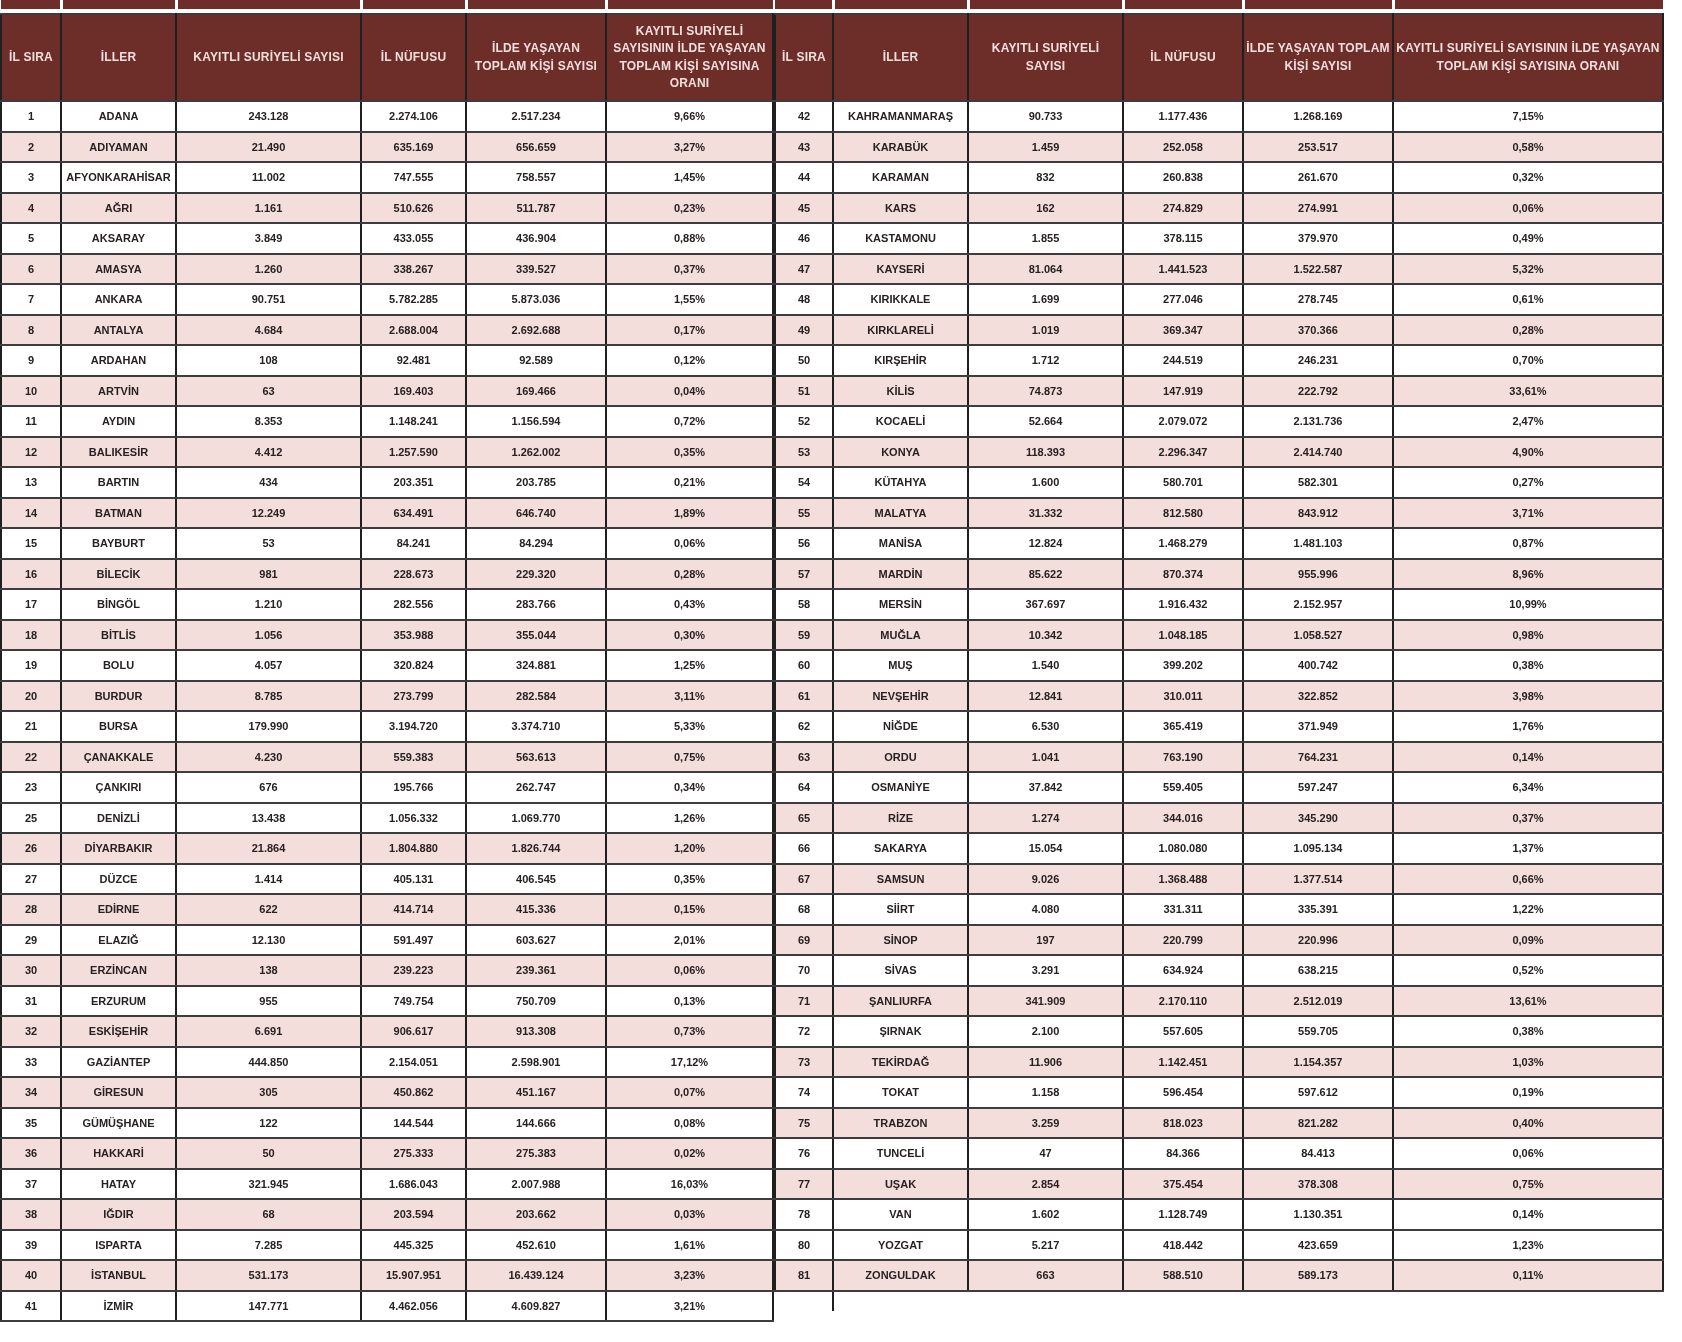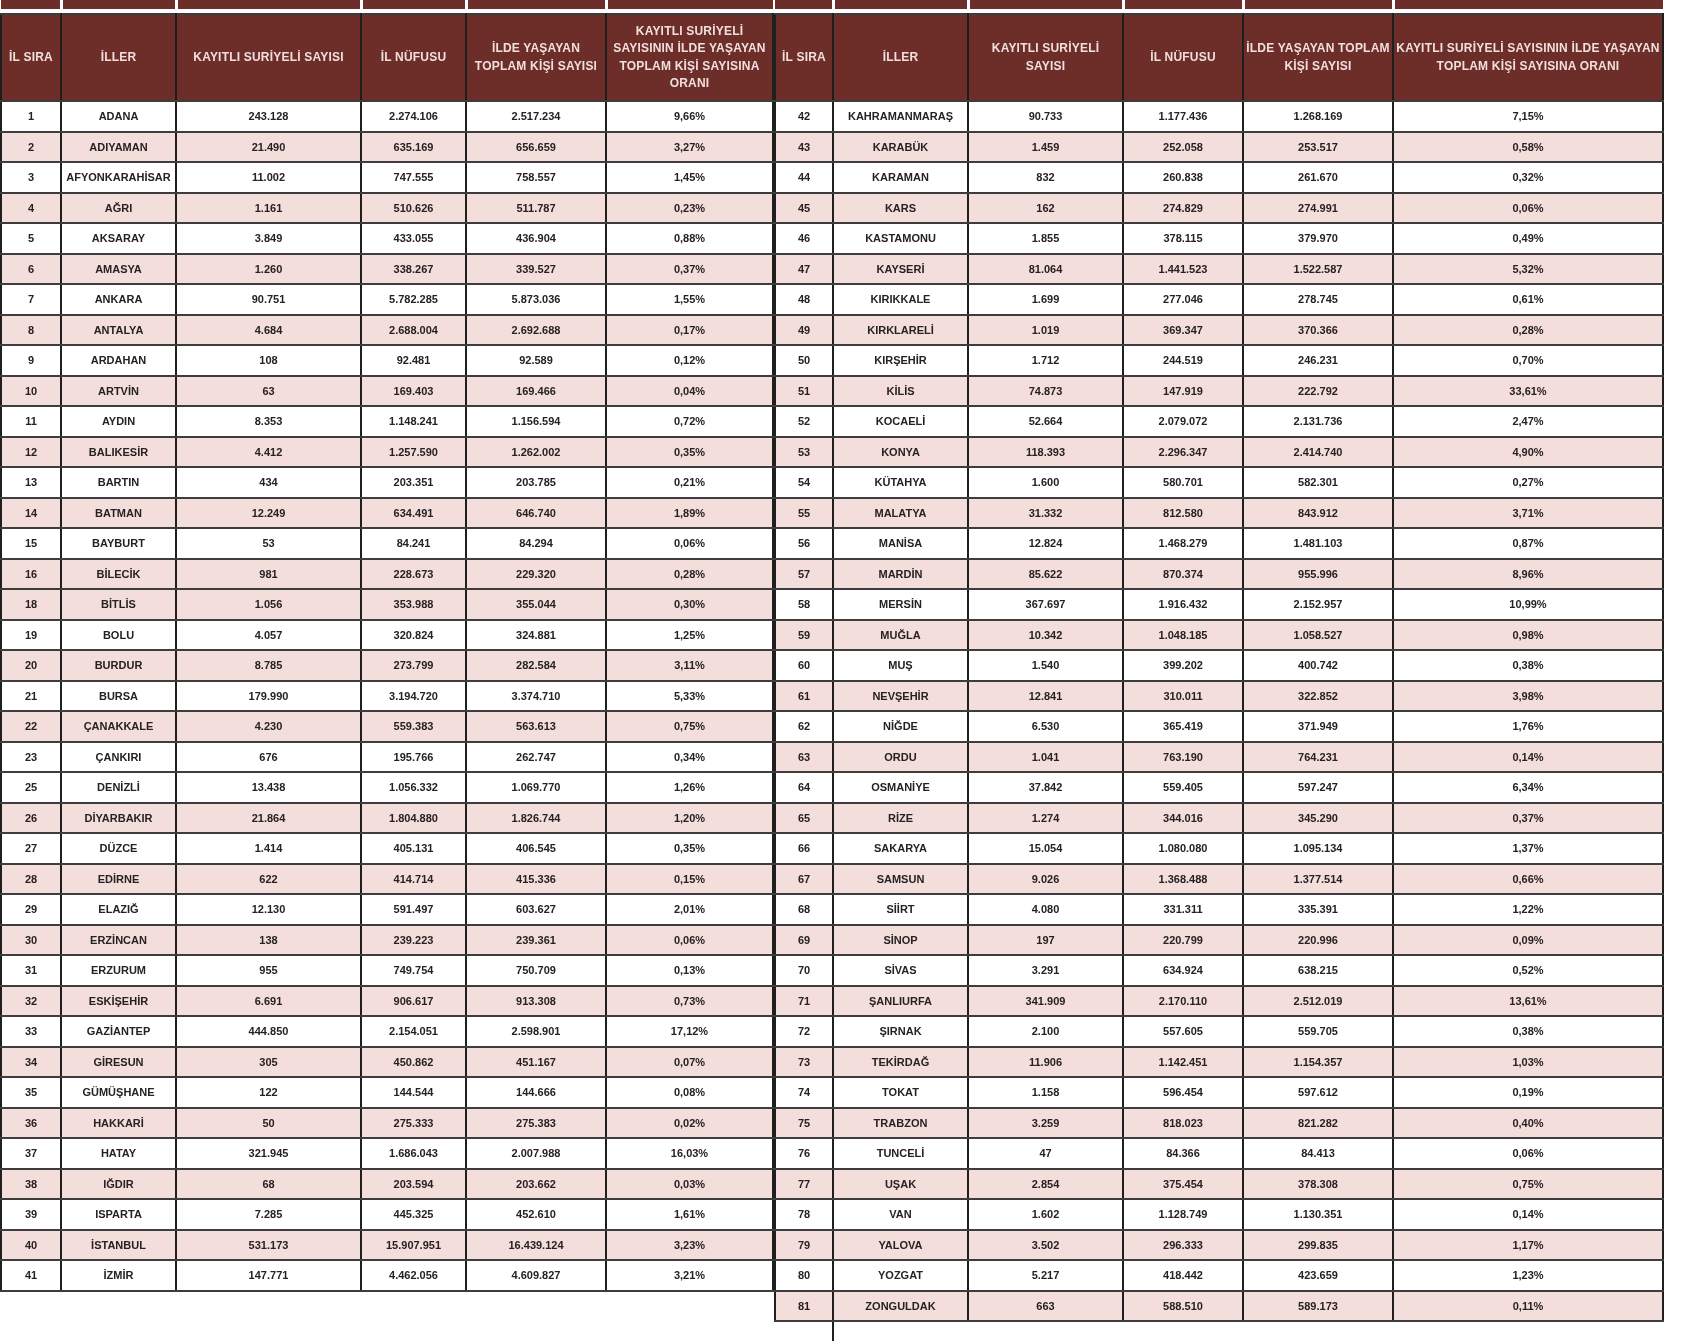--- a/index.html
+++ b/index.html
@@ -218,20 +218,28 @@
           <td>0,06%</td>
         </tr>
         <tr class="odd">
           <td>16</td>
           <td>BİLECİK</td>
           <td>981</td>
           <td>228.673</td>
           <td>229.320</td>
           <td>0,28%</td>
         </tr>
+        <tr class="even">
+          <td>17</td>
+          <td>BİNGÖL</td>
+          <td>1.210</td>
+          <td>282.556</td>
+          <td>283.766</td>
+          <td>0,43%</td>
+        </tr>
         <tr class="odd">
           <td>18</td>
           <td>BİTLİS</td>
           <td>1.056</td>
           <td>353.988</td>
           <td>355.044</td>
           <td>0,30%</td>
         </tr>
         <tr class="even">
           <td>19</td>
@@ -731,28 +739,20 @@
           <td>0,75%</td>
         </tr>
         <tr class="even">
           <td>78</td>
           <td>VAN</td>
           <td>1.602</td>
           <td>1.128.749</td>
           <td>1.130.351</td>
           <td>0,14%</td>
         </tr>
-        <tr class="odd">
-          <td>79</td>
-          <td>YALOVA</td>
-          <td>3.502</td>
-          <td>296.333</td>
-          <td>299.835</td>
-          <td>1,17%</td>
-        </tr>
         <tr class="even">
           <td>80</td>
           <td>YOZGAT</td>
           <td>5.217</td>
           <td>418.442</td>
           <td>423.659</td>
           <td>1,23%</td>
         </tr>
         <tr class="odd">
           <td>81</td>

